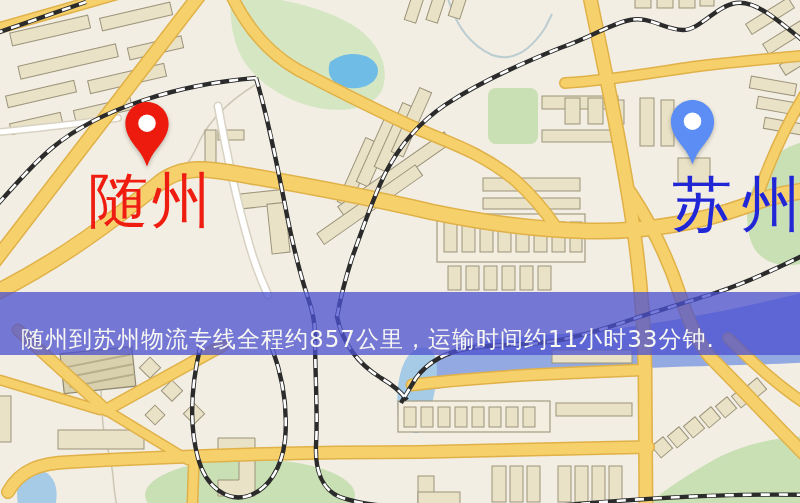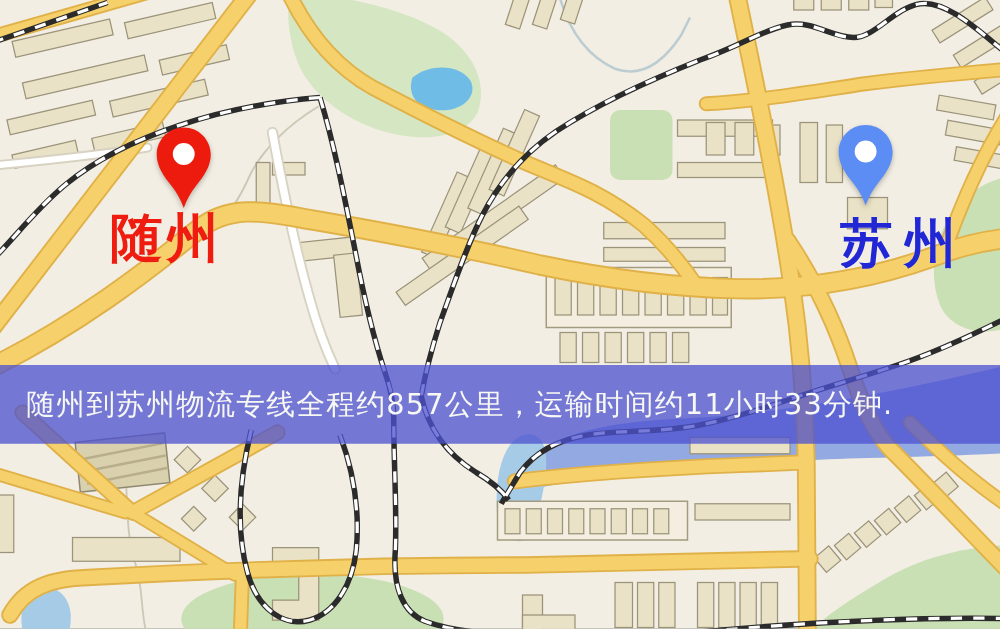--- a/index.html
+++ b/index.html
@@ -21,27 +21,27 @@
   .wc{fill:none;stroke:#d8d2c2;stroke-linecap:round;}
   .wf{fill:none;stroke:#ffffff;stroke-linecap:round;}
   .railb{fill:none;stroke:#2b2b2b;stroke-width:4.4;stroke-linecap:butt;}
   .raild{fill:none;stroke:#ffffff;stroke-width:2.6;stroke-dasharray:9 9;stroke-linecap:butt;}
   
   .pin{position:absolute;filter:drop-shadow(0 2px 2px rgba(0,0,0,.25));}
   .pin-origin{left:122px;top:100px;width:50px;height:70px;}
   .pin-dest{left:667px;top:98px;width:51px;height:70px;}
   
   .place-label{position:absolute;font-family:"DejaVu Serif","Liberation Serif",serif;
-               font-size:42px;line-height:1;font-weight:700;white-space:nowrap;
+               font-size:60px;line-height:1;font-weight:400;white-space:nowrap;
                text-shadow:0 0 1px rgba(255,255,255,.4);}
   .label-origin{left:88px;top:170px;color:#ee1d10;letter-spacing:3px;}
   .label-dest{left:672px;top:174px;color:#2227d6;letter-spacing:9px;}
   
   .banner{position:absolute;left:0;top:292px;width:800px;height:63px;
-          background:rgba(76,82,208,0.76);display:flex;align-items:center;}
+          background:rgba(76,82,208,0.76);display:flex;align-items:flex-end;}
   .banner span{color:#f7f7f3;font-size:23px;letter-spacing:1px;padding-left:21px;
                white-space:nowrap;}
 </style>
 </head>
 <body>
 
 <div class="stage">
 
   <svg class="map" width="800" height="503" viewBox="0 0 800 503">
     <defs>

